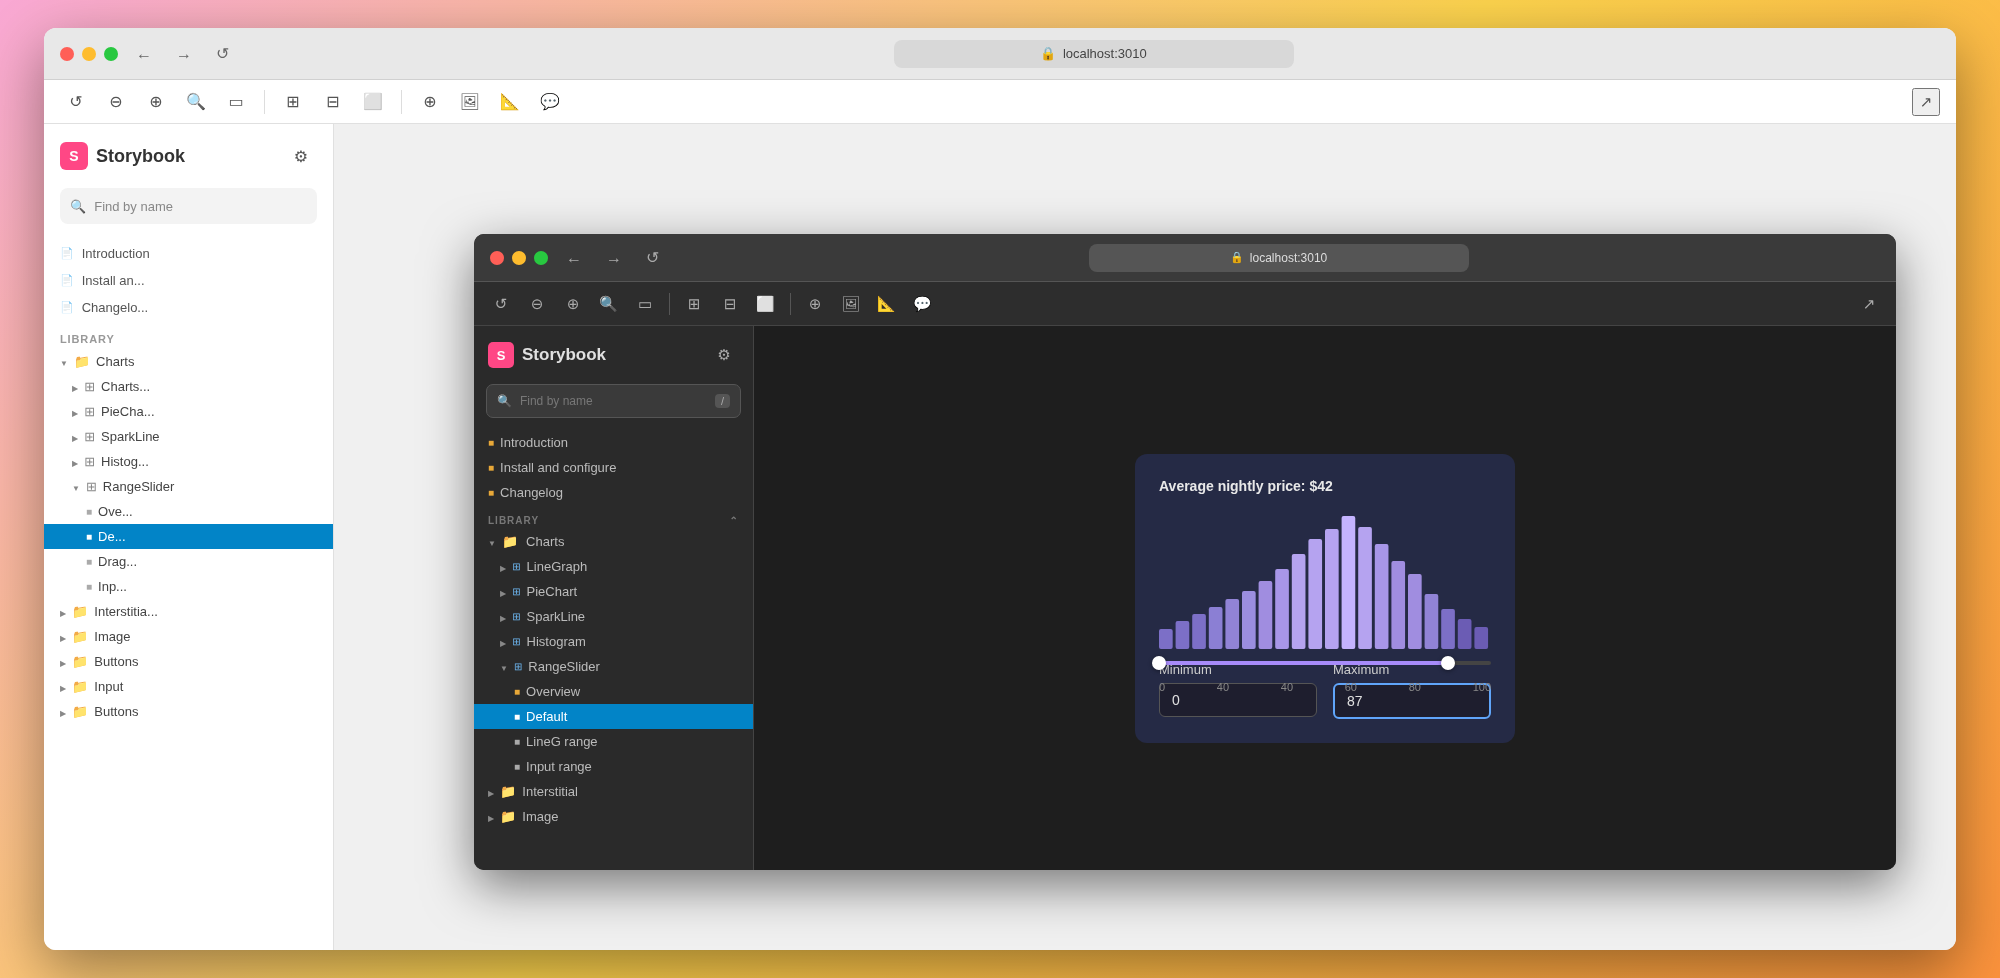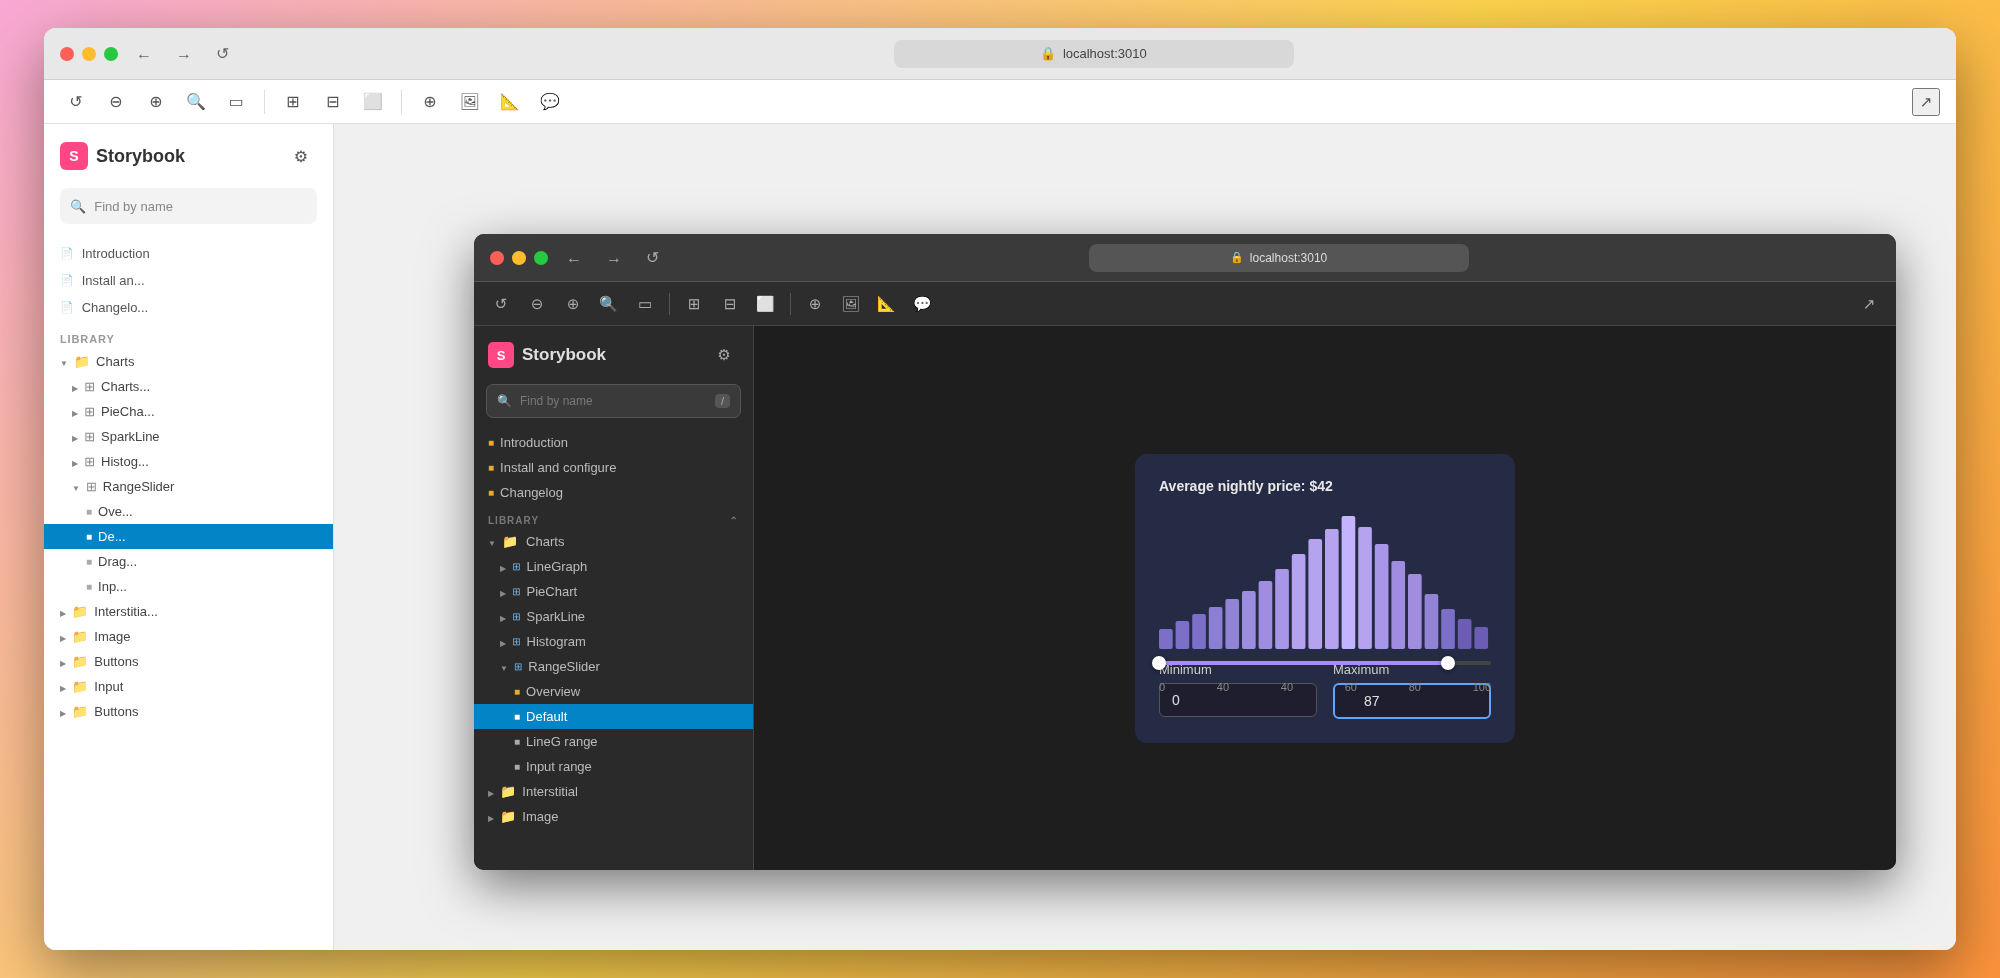--- a/index.html
+++ b/index.html
@@ -817,21 +817,21 @@
                 </div>
               </div>
 
               <div class="inputs-row">
                 <div class="input-group">
                   <label class="input-label">Minimum</label>
                   <input class="value-input" value="0" type="text" style="background: rgb(30, 30, 46); border: 1px solid rgb(85, 85, 85); border-radius: 6px; padding: 8px 12px; font-size: 14px; color: rgb(224, 224, 224); width: 100%;">
                 </div>
                 <div class="input-group">
                   <label class="input-label">Maximum</label>
-                  <input class="value-input focused" value="87" type="text" style="background: rgb(30, 30, 46); border: 2px solid rgb(96, 165, 250); border-radius: 6px; padding: 8px 29px; font-size: 14px; color: rgb(224, 224, 224); width: 100%;">
+                  <input class="value-input focused" value="87" type="text" style="background: rgb(30, 30, 46); border: 2px solid rgb(96, 165, 250); border-radius: 6px; padding: 8px 12px; font-size: 14px; color: rgb(224, 224, 224); width: 100%;">
                 </div>
               </div>
             </div>
           </div>
 
         </div>
       </div>
 
     </div>
   </div>

